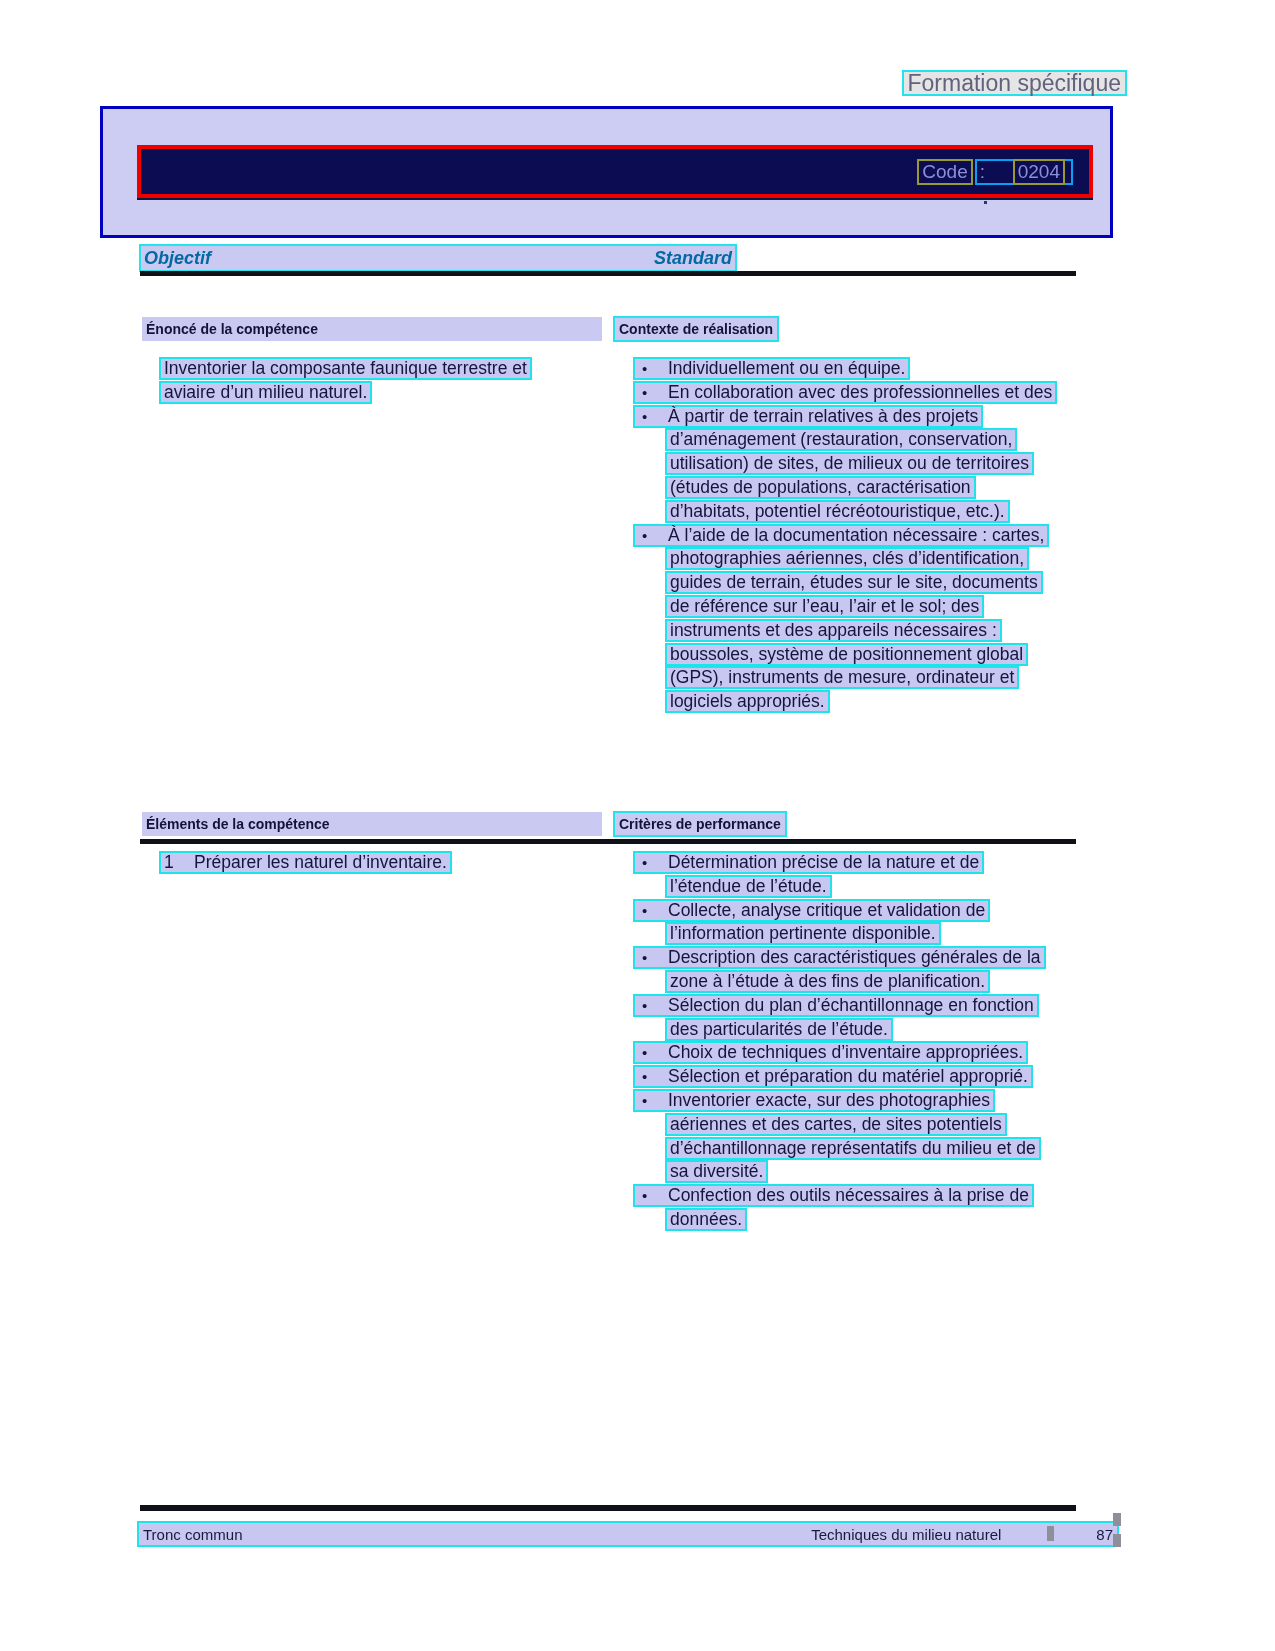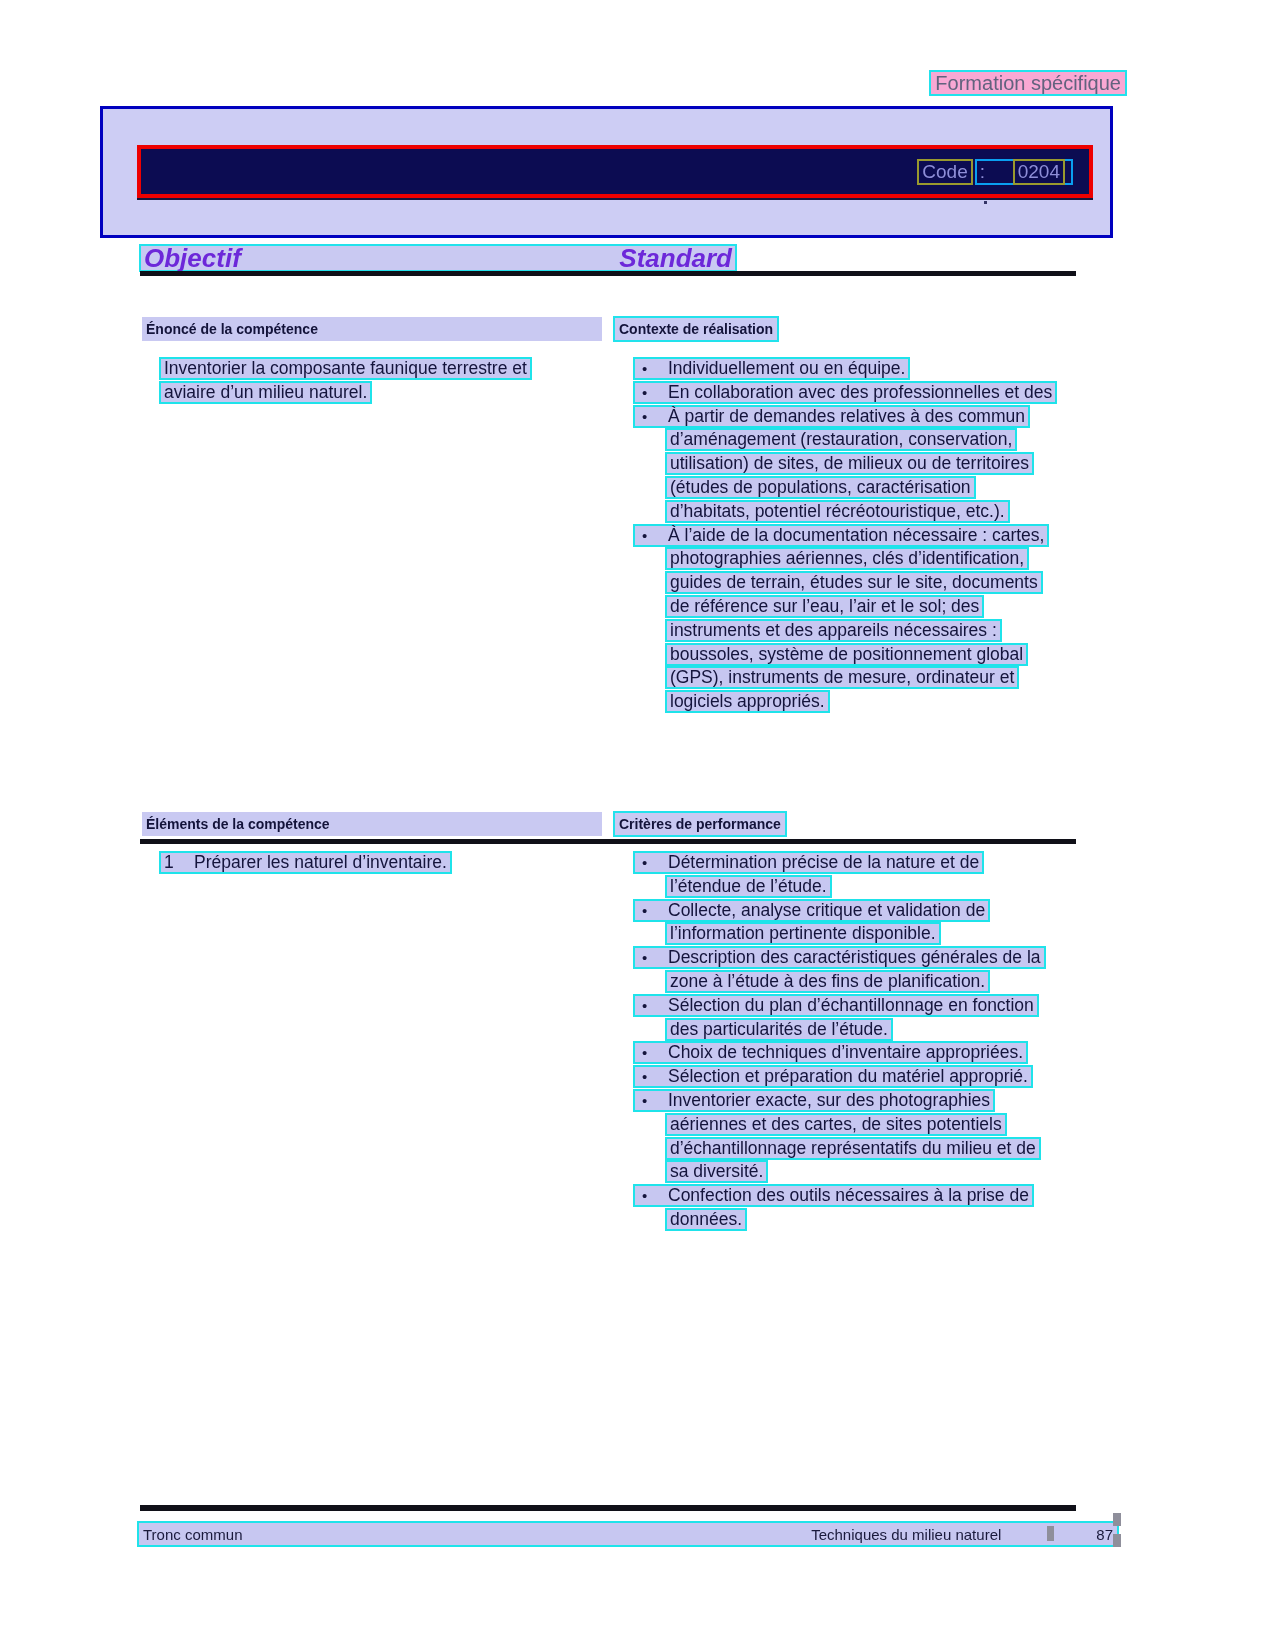--- a/index.html
+++ b/index.html
@@ -6,22 +6,22 @@
   body{
     width:1275px;height:1651px;background:#ffffff;
     font-family:"Liberation Sans","DejaVu Sans",sans-serif;
     color:#14143c;
   }
   .page{position:relative;width:1275px;height:1651px;overflow:hidden;}
 
   
   .formation-label{
     position:absolute;top:70px;right:148px;
-    font-size:20px;color:#62627e;
-    background:#f9a8d4;border:2px solid #22e2ec;
+    font-size:23px;color:#62627e;
+    background:#e5e5e5;border:2px solid #22e2ec;
     padding:0 4px;line-height:22px;
   }
 
   
   .outer-box{
     position:absolute;left:100px;top:106px;width:1007px;height:126px;
     background:#cdcdf4;border:3px solid #0000bf;
   }
   .navy-box{
     position:absolute;left:34px;top:36px;width:924px;height:45px;
@@ -45,21 +45,21 @@
   .tick-dot{position:absolute;left:984px;top:201px;width:3px;height:3px;background:#333366;}
 
   
   .title-strip{
     position:absolute;left:139px;top:244px;width:588px;height:24px;
     background:#c9c9f2;border:2px solid #22e2ec;
     display:flex;justify-content:space-between;align-items:center;
     padding:0 3px;
   }
   .title-strip span{
-    font-size:26px;font-weight:bold;font-style:italic;color:#6d28d9;
+    font-size:18px;font-weight:bold;font-style:italic;color:#0369a1;
   }
   .rule{position:absolute;left:140px;width:936px;height:5px;background:#101018;}
   .rule-1{top:271px;}
   .rule-2{top:839px;}
   .rule-footer{top:1505px;height:6px;}
 
   
   .hdr{
     position:absolute;height:24px;font-size:14px;font-weight:bold;
     background:#c9c9f2;line-height:24px;padding:0 4px;color:#13133a;
@@ -144,21 +144,21 @@
   </div>
 
   <div class="col col-right-1">
     <div class="line">
       <span class="hl"><span class="bullet">•</span><span>Individuellement ou en équipe.</span></span>
     </div>
     <div class="line">
       <span class="hl"><span class="bullet">•</span><span>En collaboration avec des professionnelles et des</span></span>
     </div>
     <div class="line">
-      <span class="hl"><span class="bullet">•</span><span>À partir de demandes relatives à des commun</span></span>
+      <span class="hl"><span class="bullet">•</span><span>À partir de terrain relatives à des projets</span></span>
     </div>
     <div class="line indent">
       <span class="hl"><span>d’aménagement (restauration, conservation,</span></span>
     </div>
     <div class="line indent">
       <span class="hl"><span>utilisation) de sites, de milieux ou de territoires</span></span>
     </div>
     <div class="line indent">
       <span class="hl"><span>(études de populations, caractérisation</span></span>
     </div>

